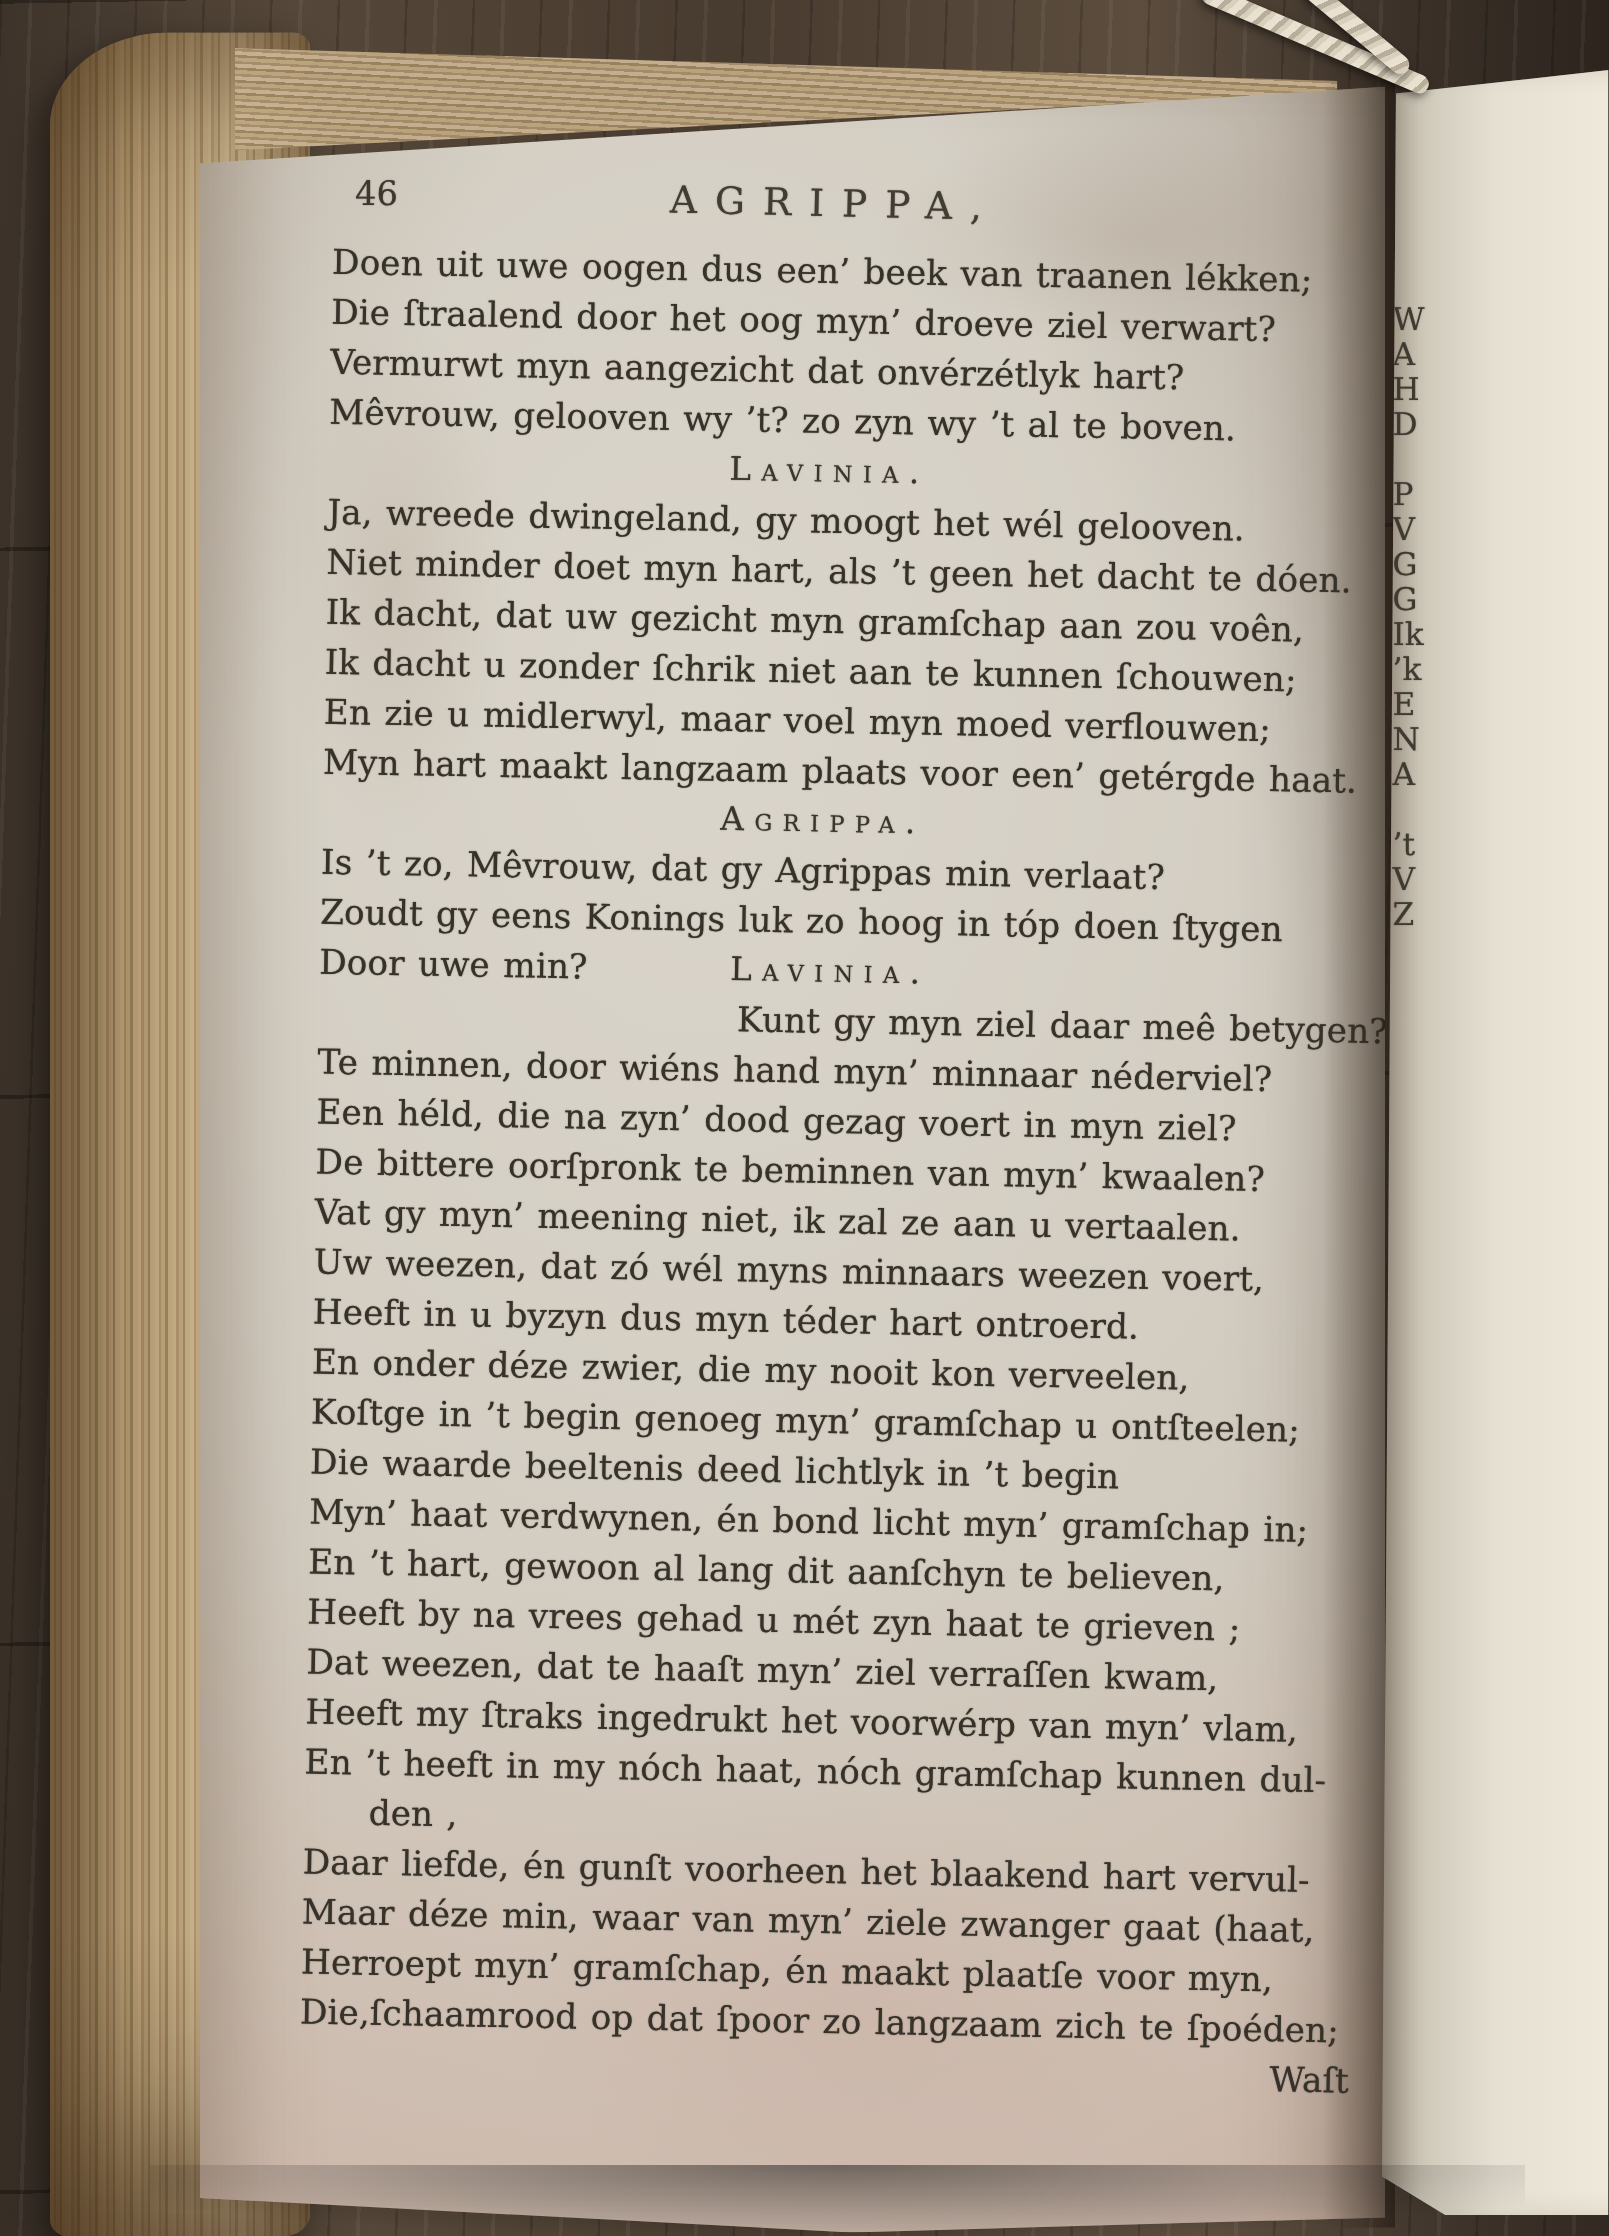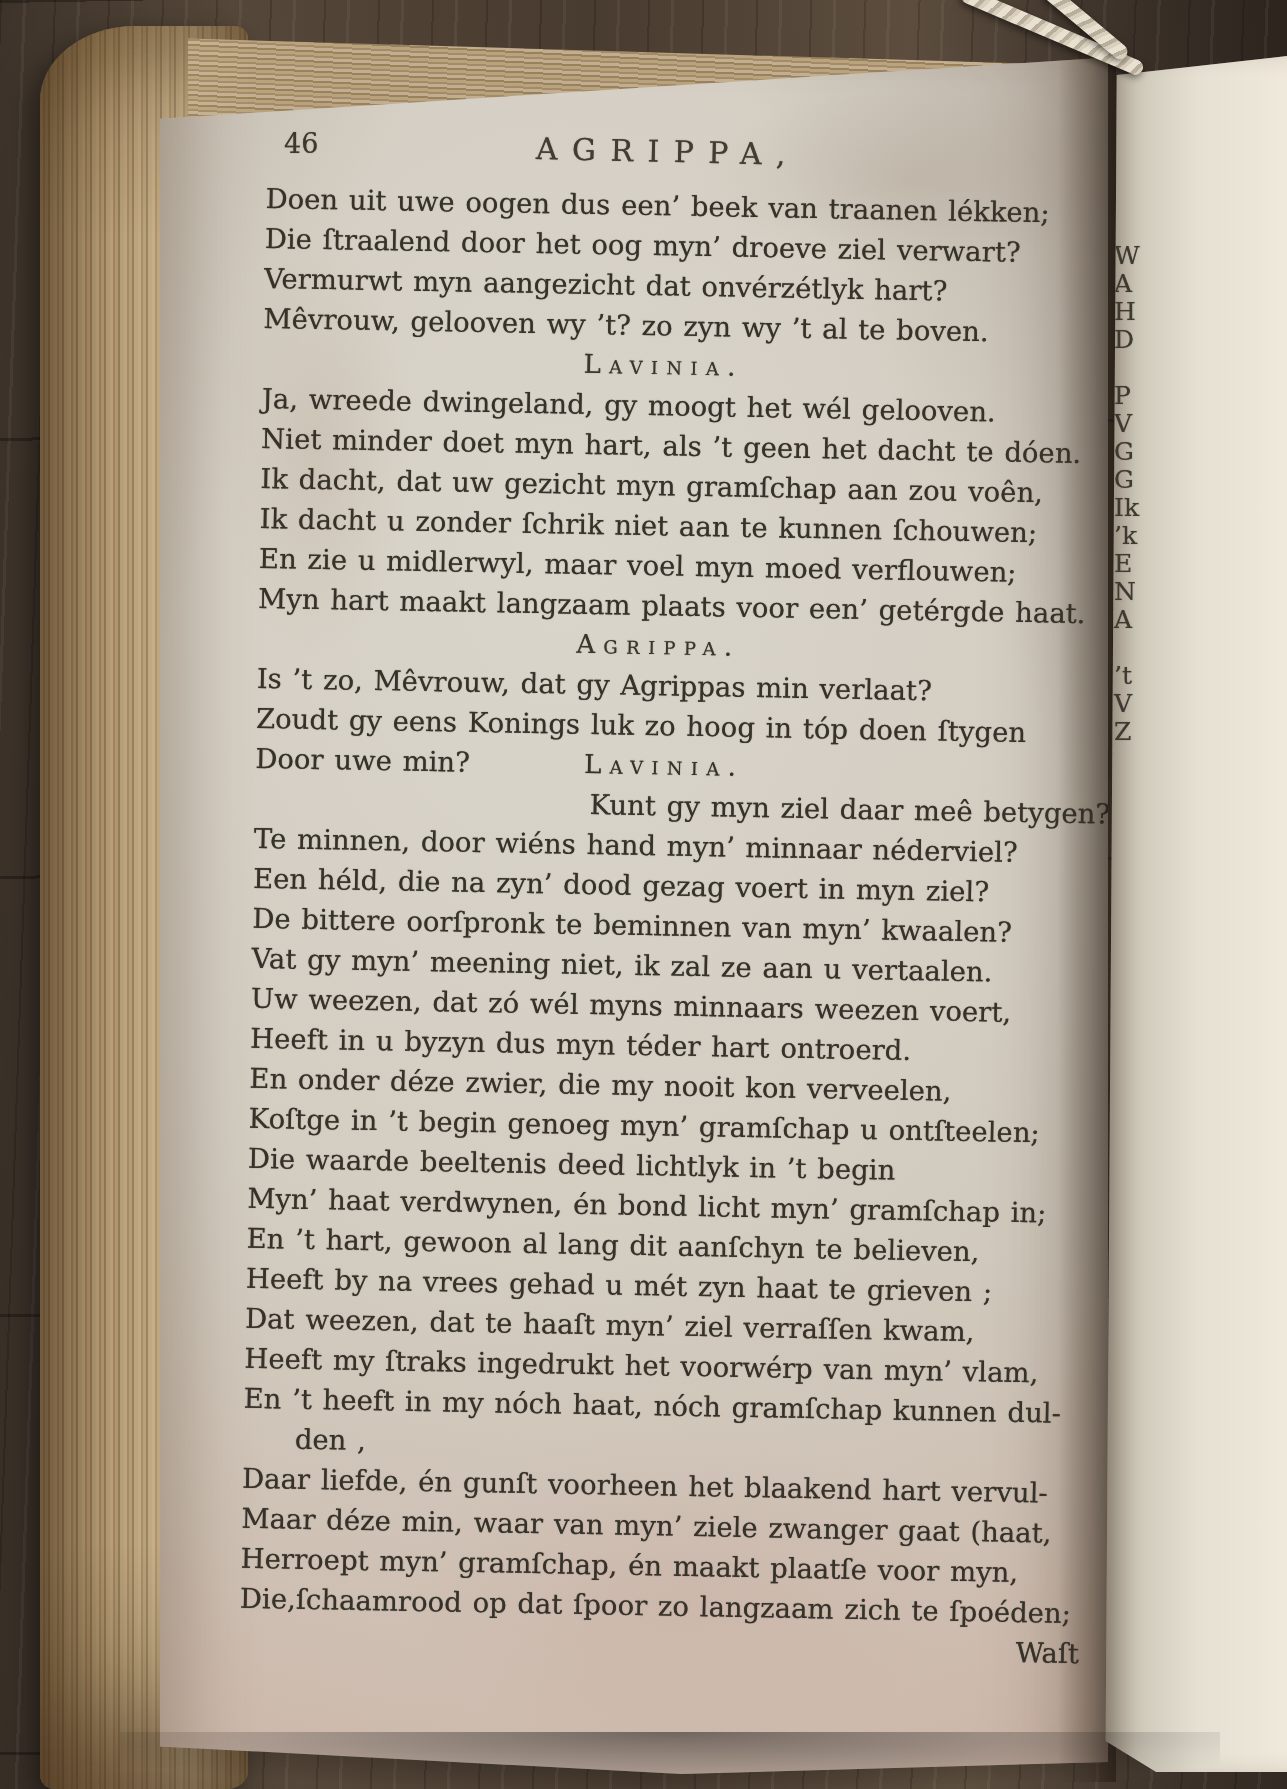--- a/index.html
+++ b/index.html
@@ -23,21 +23,21 @@
   }
   
   .top-edge{
     position:absolute;left:188px;top:30px;width:882px;height:94px;
     background:repeating-linear-gradient(3deg,#c7b292 0 3px,#a78d6b 3px 5px,#bda780 5px 8px,#9c8460 8px 10px);
     clip-path:polygon(0 9%,100% 37%,100% 47%,0 96%);
     opacity:.96;
   }
   
   .page{
-    position:absolute;left:160px;top:48px;width:948px;height:1726px;
+    position:absolute;left:160px;top:60px;width:948px;height:1726px;
     background:
       linear-gradient(0deg, rgba(208,160,148,.22) 0%, rgba(208,160,148,0) 30%),
       linear-gradient(115deg, rgba(120,100,80,.16) 0%, rgba(120,100,80,0) 16%),
       linear-gradient(245deg, rgba(95,75,58,.22) 0%, rgba(95,75,58,0) 22%),
       radial-gradient(120% 90% at 42% 30%, #dad5cb 0%, #d3cdc2 45%, #cec5b8 70%, #cbbcae 88%, #c4b0a4 100%);
     clip-path:polygon(0 4.1%, 100% 0.55%, 100% 99.3%, 55% 100%, 0 98.4%);
     box-shadow:inset 70px 0 70px -45px rgba(95,72,48,.35), inset -85px 0 80px -45px rgba(70,55,40,.40);
   }
   .stain{position:absolute;border-radius:50%;pointer-events:none;}
   .stain.s1{left:60px;top:190px;width:190px;height:420px;background:radial-gradient(closest-side,rgba(150,125,100,.16),rgba(150,125,100,0));}

